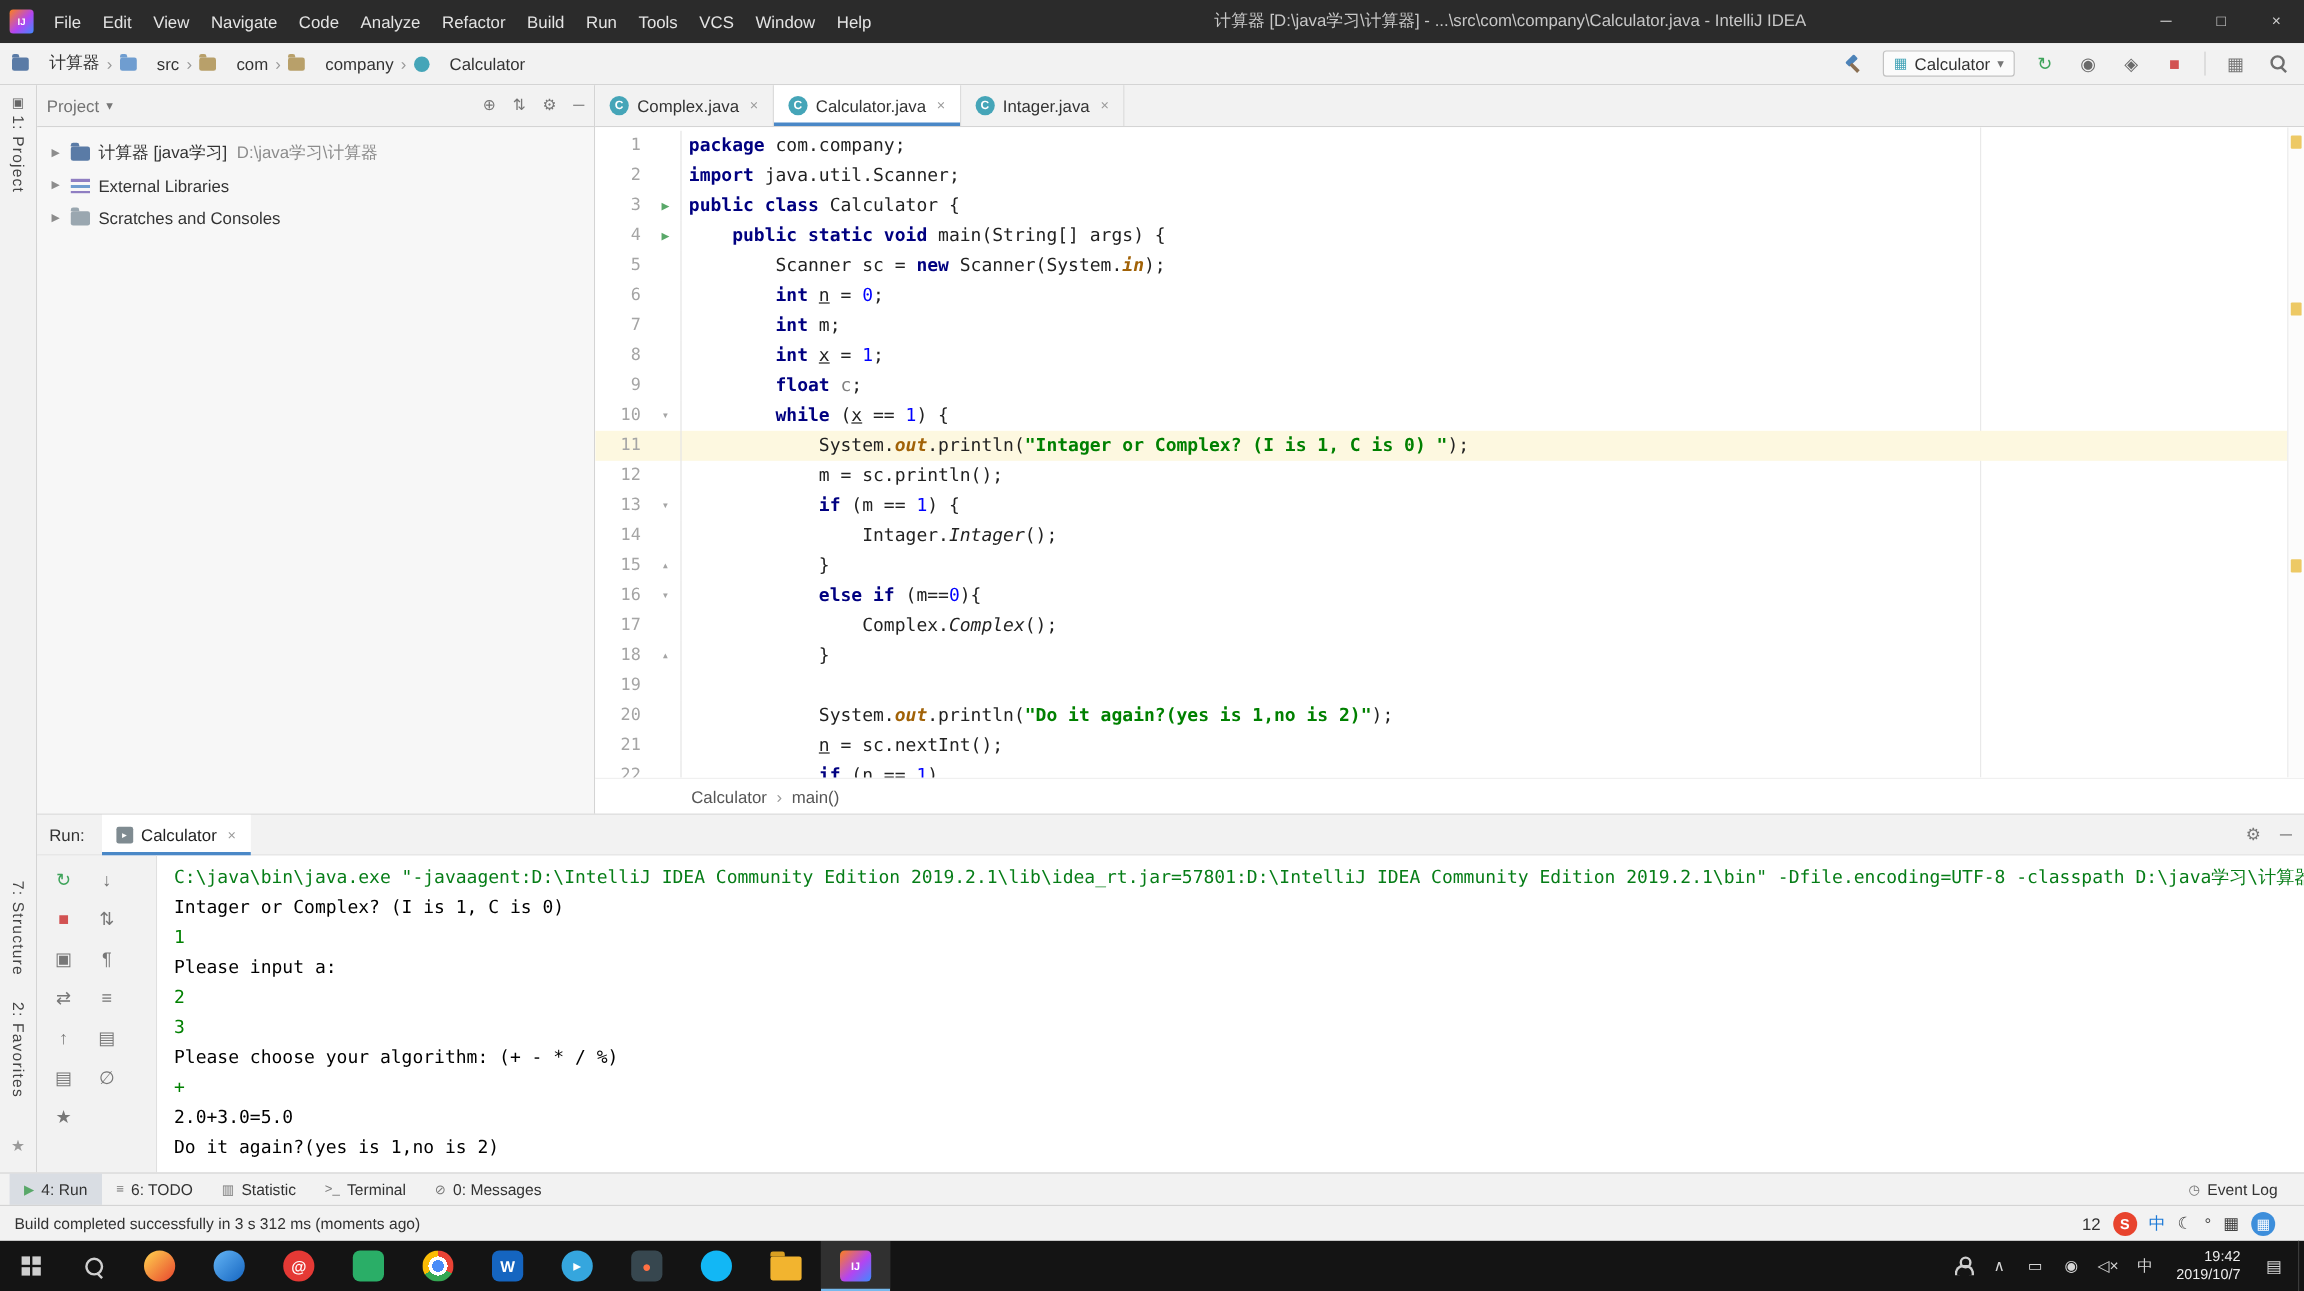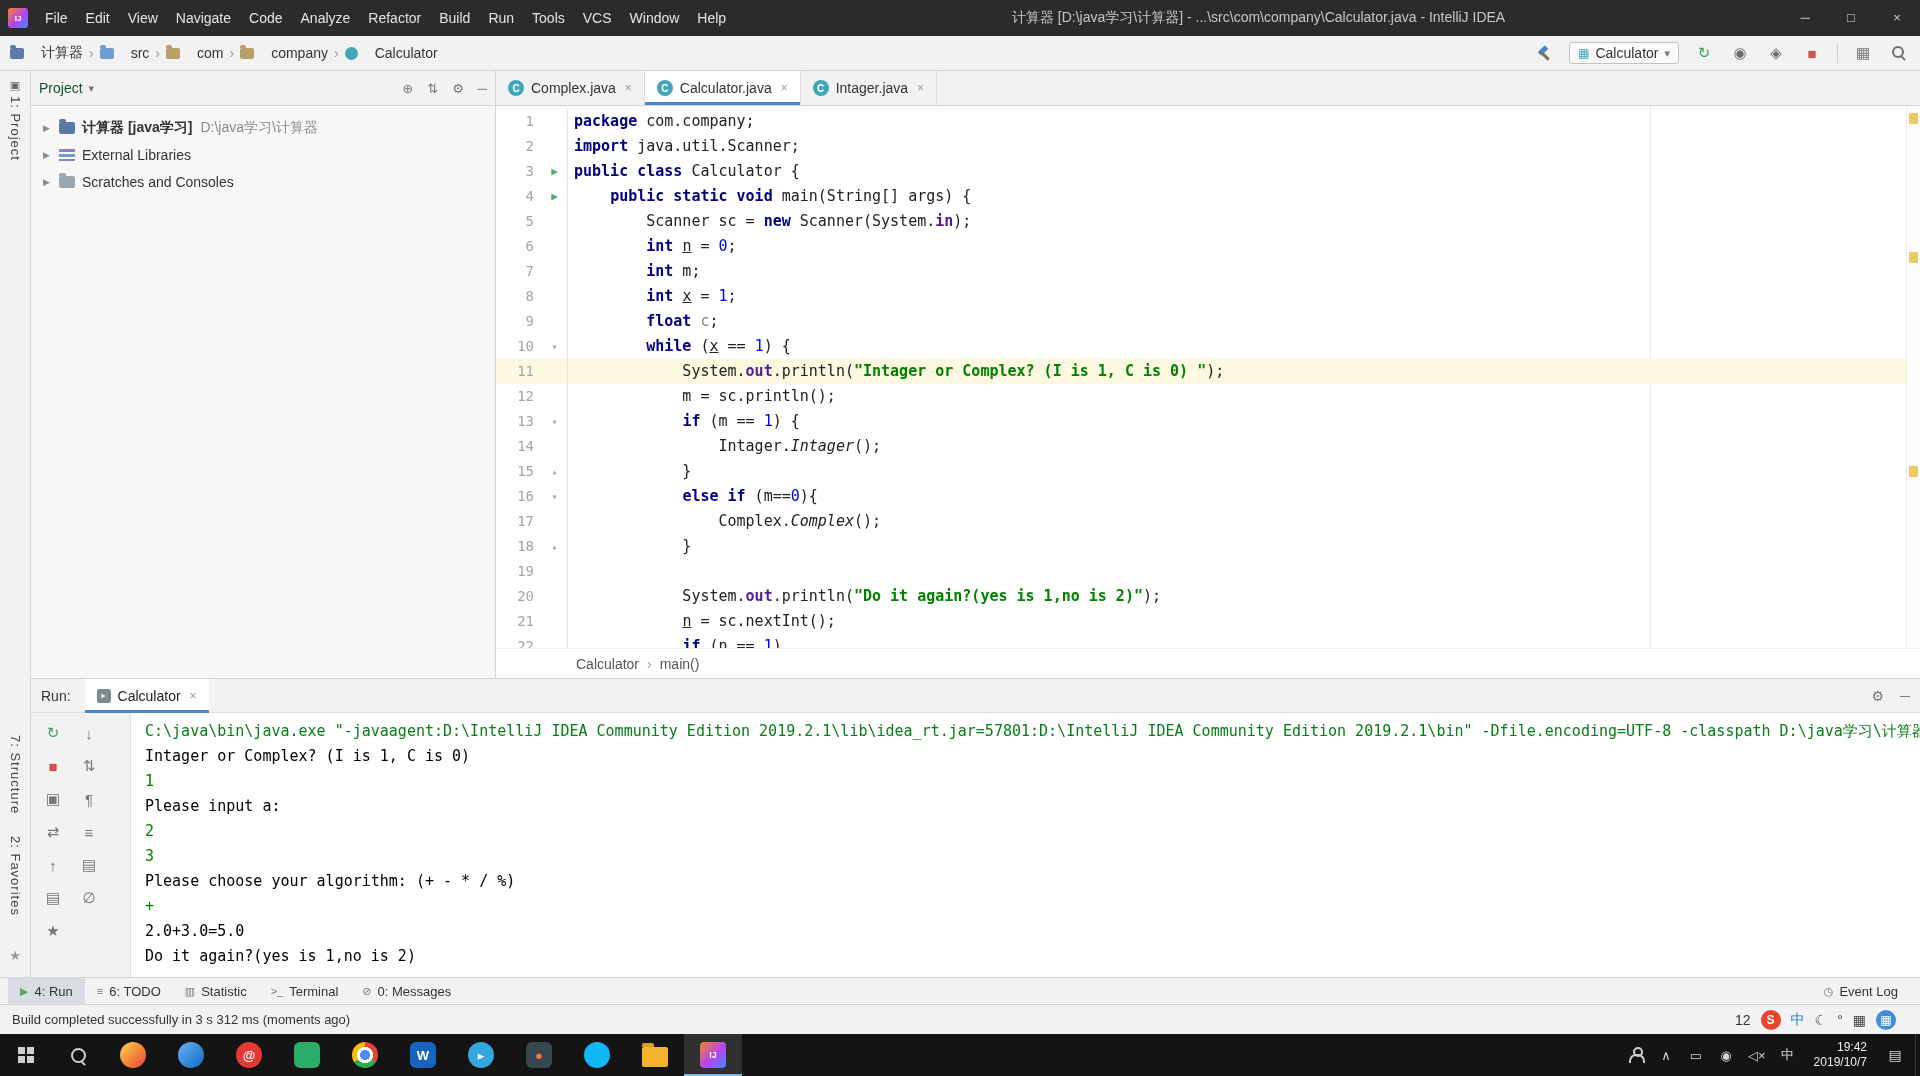--- a/index.html
+++ b/index.html
@@ -58,34 +58,34 @@
   .stripe-star { color:#9a9a9a; font-size:13px; margin-top:10px; }
 
   .content { flex:1; display:flex; flex-direction:column; min-width:0; }
   .upper { flex:0 0 607px; display:flex; min-height:0; }
 
   
   .project-panel { width:465px; flex:0 0 465px; background:#f7f7f7; border-right:1px solid #d4d4d4;
     display:flex; flex-direction:column; }
   .panel-header { height:35px; flex:0 0 35px; background:#f2f2f2; border-bottom:1px solid #d4d4d4;
     display:flex; align-items:center; padding:0 8px; gap:6px; }
-  .panel-title { color:#14532d; }
+  .panel-title { color:#737373; }
   .panel-caret { color:#777; font-size:11px; }
   .panel-icons { margin-left:auto; display:flex; gap:14px; color:#777; font-size:13px; }
   .tree { padding:8px 0; background:#f7f7f7; }
   .tree-row { display:flex; align-items:center; height:27px; padding-left:12px; white-space:nowrap; overflow:hidden; }
   .tree-arrow { width:16px; color:#8c8c8c; font-size:9px; }
   .ti { width:16px; height:12px; margin-right:7px; display:inline-block; position:relative; border-radius:2px; }
   .ti-folder { background:#5a7ba6; }
   .ti-folder::before { content:""; position:absolute; top:-3px; left:0; width:7px; height:3px; background:#5a7ba6; border-radius:2px 2px 0 0; }
   .ti-libs { background:repeating-linear-gradient(180deg,#8f7ec2 0 3px,#f7f7f7 3px 5px,#6f9dd0 5px 8px,#f7f7f7 8px 10px,#8f7ec2 10px 12px); border-radius:0; }
   .ti-scratch { background:#9aa7b0; }
   .ti-scratch::before { content:""; position:absolute; top:-3px; left:0; width:7px; height:3px; background:#9aa7b0; border-radius:2px 2px 0 0; }
   .tree-label { color:#333; }
-  .tree-label.b { font-weight:bold; }
+  .tree-label.b { font-weight:normal; }
   .tree-path { color:#8c8c8c; margin-left:8px; }
 
   
   .editor-area { flex:1; display:flex; flex-direction:column; min-width:0; }
   .tabs { height:35px; flex:0 0 35px; background:#f2f2f2; border-bottom:1px solid #d4d4d4; display:flex; align-items:stretch; }
   .tab { display:flex; align-items:center; gap:7px; padding:0 12px; border-right:1px solid #dcdcdc; color:#333; position:relative; }
   .tab.active { background:#fff; box-shadow:inset 0 -3px 0 #4a88c7; }
   .class-icon { width:16px; height:16px; border-radius:50%; background:#45a5b8; color:#fff; font-size:10px; font-weight:bold;
     display:inline-flex; align-items:center; justify-content:center; }
   .tab-close { color:#9b9b9b; font-size:12px; margin-left:2px; }
@@ -95,21 +95,21 @@
   .editor-guide { position:absolute; left:1154px; top:0; bottom:0; width:1px; background:#e9e9e9; }
   .code { position:relative; padding-top:3px; }
   .code-line { display:flex; height:25px; line-height:25px; white-space:pre; }
   .code-line.hl { background:#fdf8e0; }
   .lnum { width:46px; flex:0 0 46px; text-align:right; padding-right:8px; color:#a5a5a5; font-size:14px; }
   .foldcol { width:26px; flex:0 0 26px; text-align:center; color:#a5a5a5; font-size:10px; border-right:1px solid #e4e4e4; margin-right:6px; }
   .foldcol.runmark { color:#59a869; font-size:11px; }
   .t-k { color:#000080; font-weight:bold; }
   .t-s { color:#008000; font-weight:bold; }
   .t-n { color:#0000ff; }
-  .t-f { color:#4c1d95; font-weight:bold; }
+  .t-f { color:#a16207; font-style:italic; font-weight:bold; }
   .t-m { font-style:italic; }
   .t-u { text-decoration:underline; }
   .t-g { color:#808080; }
   .scrollcol { position:absolute; right:0; top:0; bottom:0; width:14px; background:#fcfcfc; border-left:1px solid #ececec; }
   .smark { position:absolute; right:2px; width:9px; height:11px; background:#e9bc3f; opacity:.8; border-radius:1px; }
 
   .ed-crumbs { height:30px; flex:0 0 30px; background:#fff; border-top:1px solid #ededed; display:flex; align-items:center;
     padding-left:80px; gap:8px; color:#555; }
   .edc-sep { color:#999; }
 

